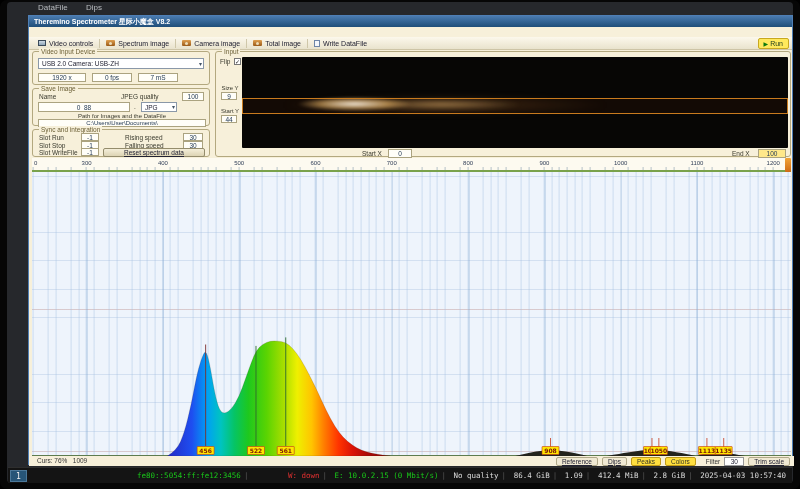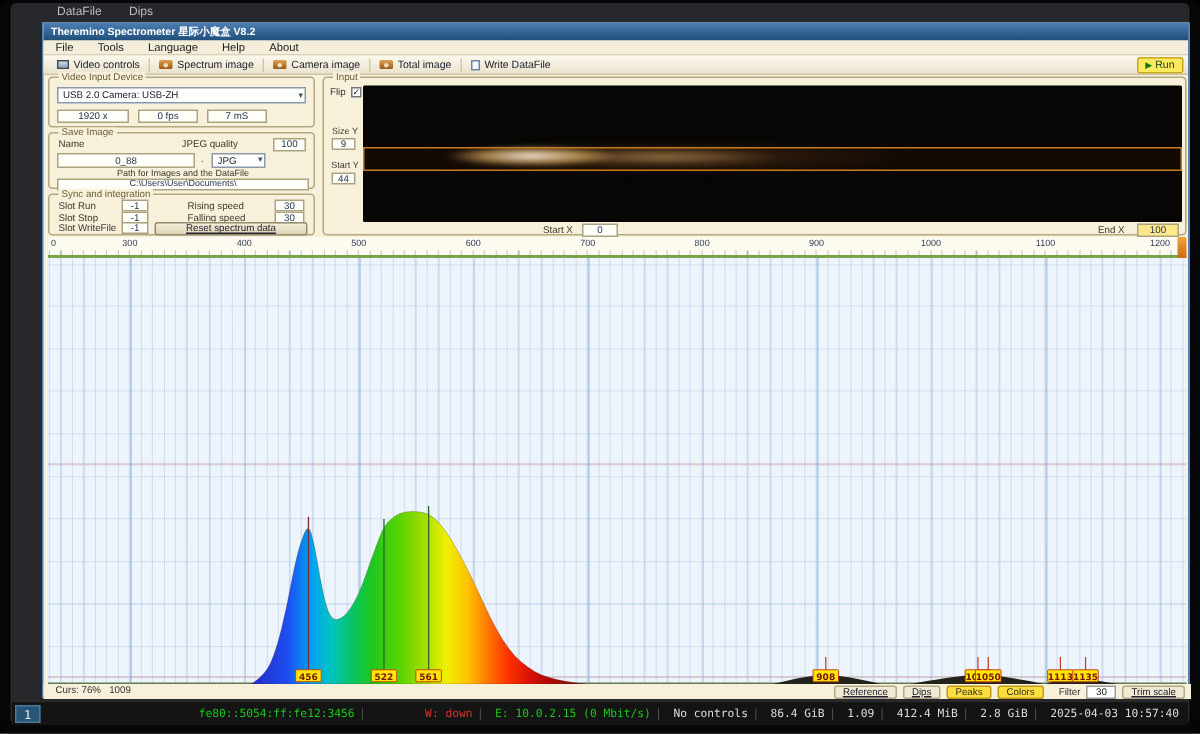--- a/index.html
+++ b/index.html
@@ -80,27 +80,20 @@
 <body>
 
 <div id="stage">
   <div id="vm-desktop"></div>
   <span class="vm-menu-item" style="left:38px;">DataFile</span>
   <span class="vm-menu-item" style="left:86px;">Dips</span>
 
   <div id="app">
     <div id="titlebar">Theremino Spectrometer 星际小魔盒 V8.2</div>
 
-    <div id="menubar">
-      <span class="menu-item">File</span>
-      <span class="menu-item">Tools</span>
-      <span class="menu-item">Language</span>
-      <span class="menu-item">Help</span>
-      <span class="menu-item">About</span>
-    </div>
 
     <div id="toolbar">
       <span class="tb-btn">
         <span class="ic-monitor"></span>
         <span>Video controls</span>
       </span>
       <span class="tb-sep"></span>
       <span class="tb-btn">
         <span class="ic-camera"></span>
         <span>Spectrum image</span>
@@ -270,21 +263,21 @@
       </div>
     </div>
   </div>
 
   <div id="i3bar">
     <span id="workspace">1</span>
     <span id="status">
       <span class="st-green">fe80::5054:ff:fe12:3456</span><span class="sep">|</span>
       <span class="st-red">W: down</span><span class="sep">|</span>
       <span class="st-green">E: 10.0.2.15 (0 Mbit/s)</span><span class="sep">|</span>
-      <span class="st-white">No controls</span><span class="sep">|</span>
+      <span class="st-white">No quality</span><span class="sep">|</span>
       <span class="st-white">86.4 GiB</span><span class="sep">|</span>
       <span class="st-white">1.09</span><span class="sep">|</span>
       <span class="st-white">412.4 MiB</span><span class="sep">|</span>
       <span class="st-white">2.8 GiB</span><span class="sep">|</span>
       <span class="st-white">2025-04-03 10:57:40</span>
     </span>
   </div>
 </div>
 
 </body></html>

